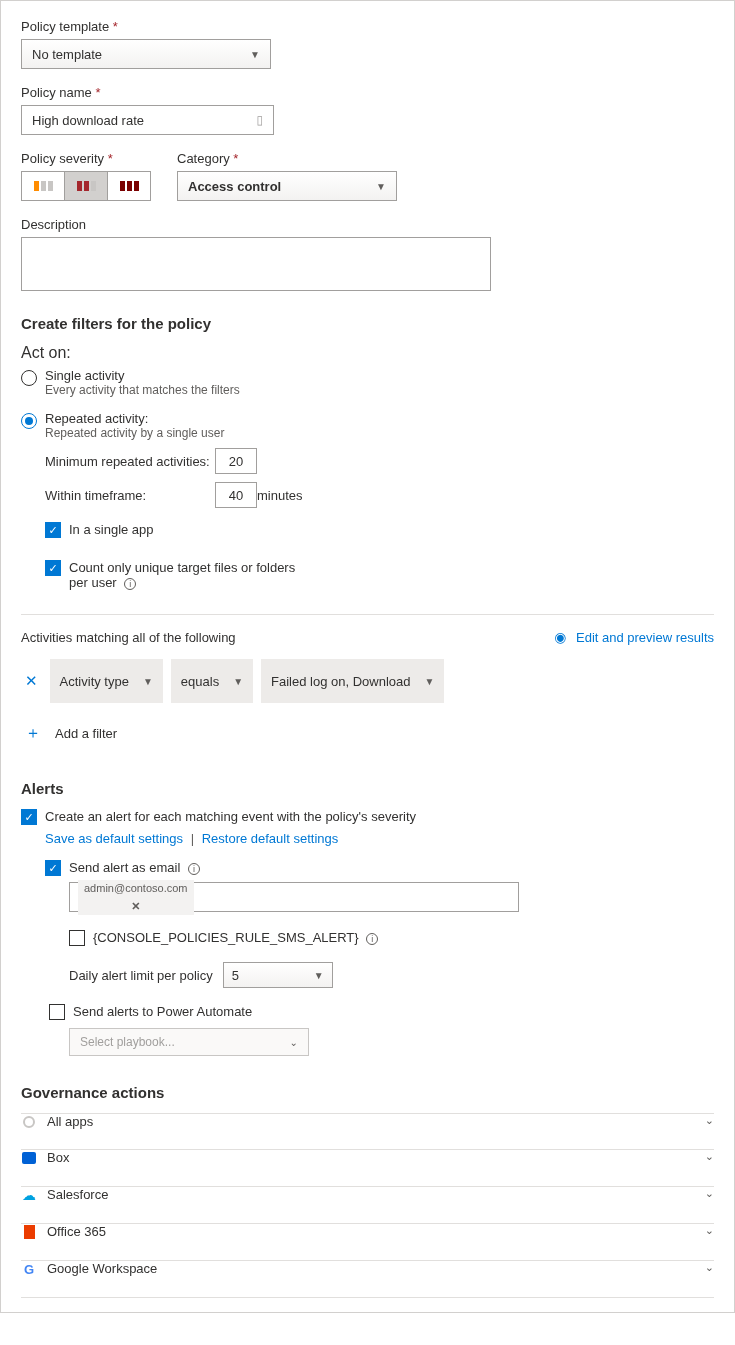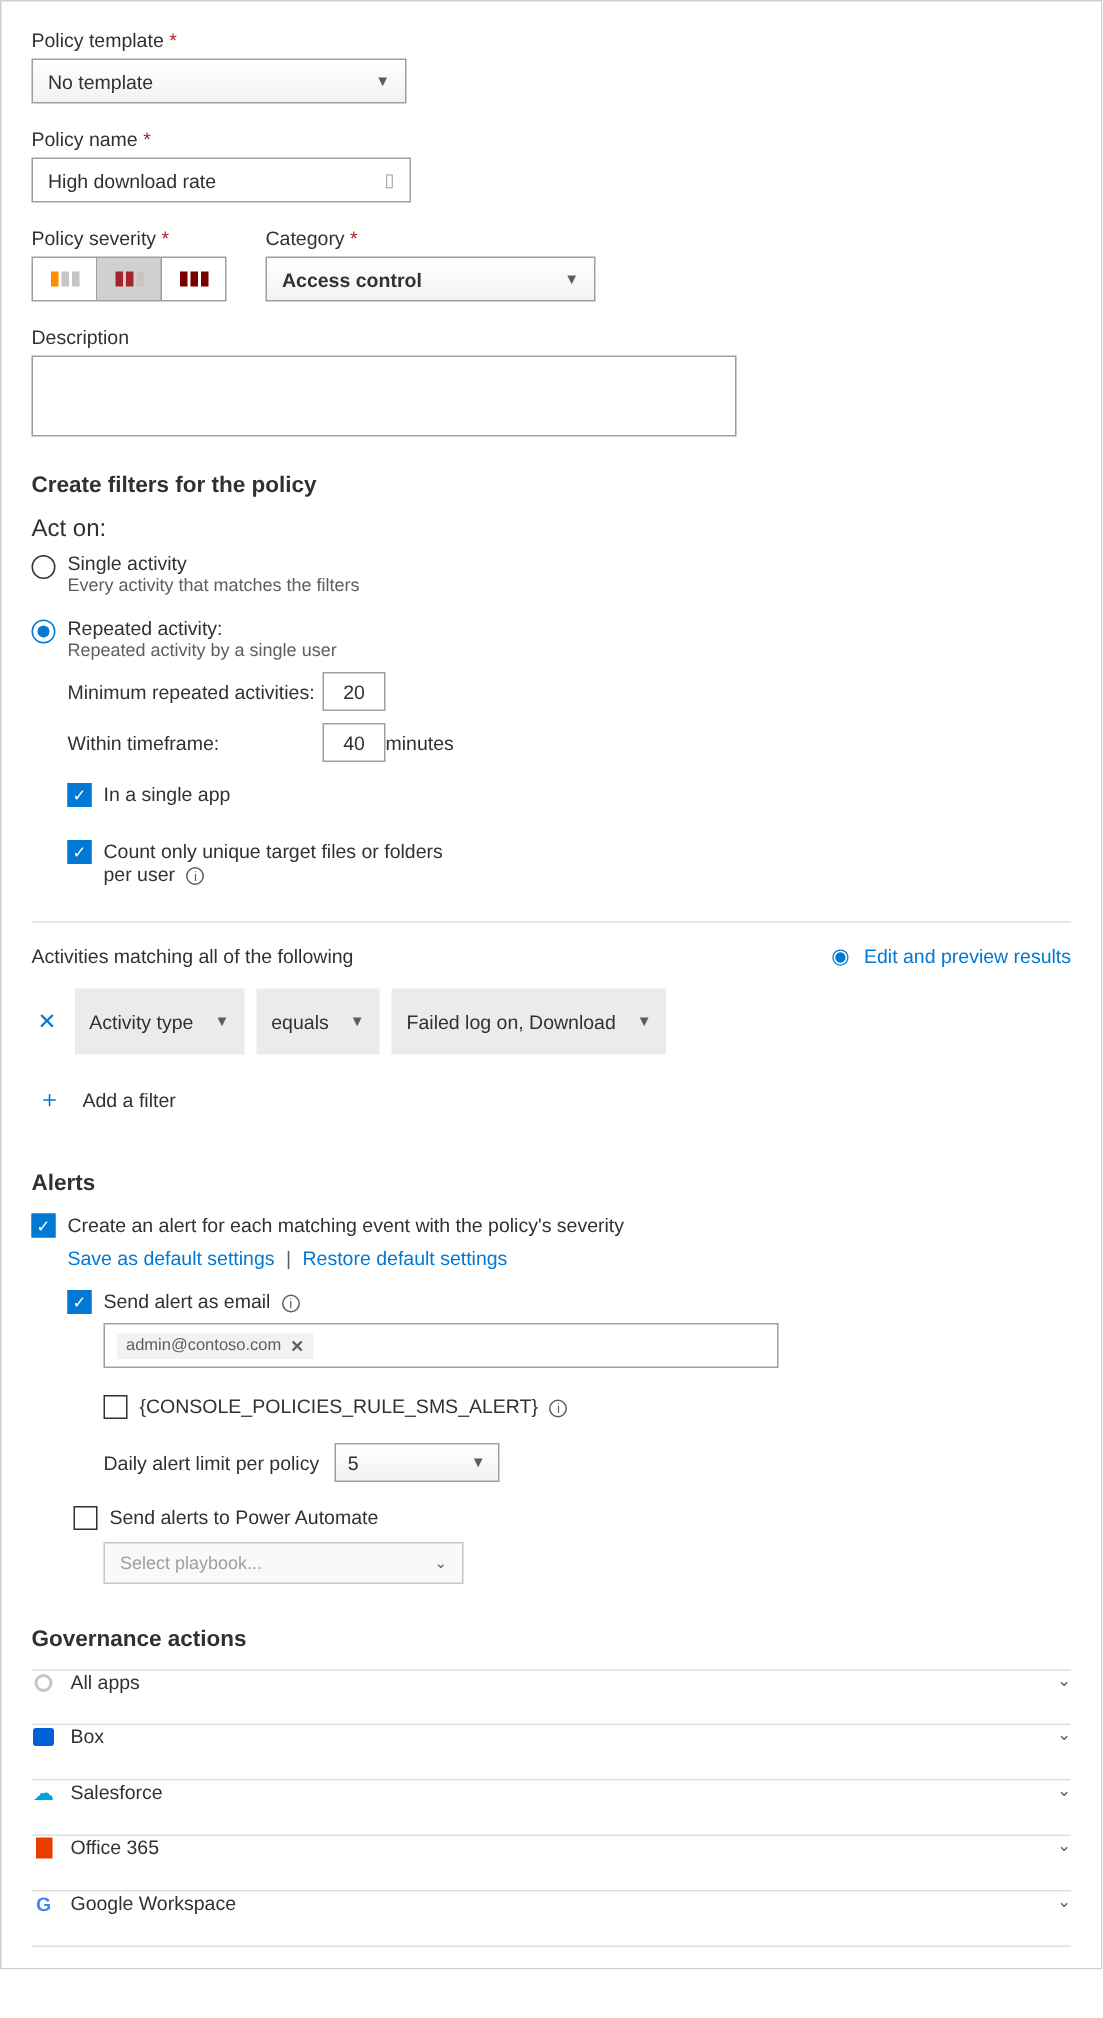--- a/index.html
+++ b/index.html
@@ -99,21 +99,21 @@
   .pill .chev { margin-left: 4px; }
   .add-row { display:flex; align-items:center; gap:10px; margin-top:20px; }
   .links-row { font-size:13px; margin:6px 0 12px 24px; }
   .links-row .sep { color:#605e5c; margin:0 4px; }
   .email-box {
     margin-left:48px; width:450px; height:30px; border:1px solid #a19f9d;
     display:flex; align-items:center; padding:0 8px;
   }
   .chip {
     background:#f3f2f1; font-size:11px; padding:2px 6px;
-    display:flex; align-items:center; gap:6px; color:#605e5c;
+    display:flex; align-items:center; gap:6px; color:#605e5c;flex-direction:column;
   }
   .chip-x { font-weight:bold; cursor:pointer; }
   .small-select {
     width:110px; height:26px; border:1px solid #a19f9d;
     background:linear-gradient(#fff,#f3f2f1);
     display:flex; align-items:center; padding:0 8px;
     justify-content:space-between; font-size:13px;
   }
   .playbook {
     margin-left:48px; width:240px; height:28px; border:1px solid #c8c6c4;

